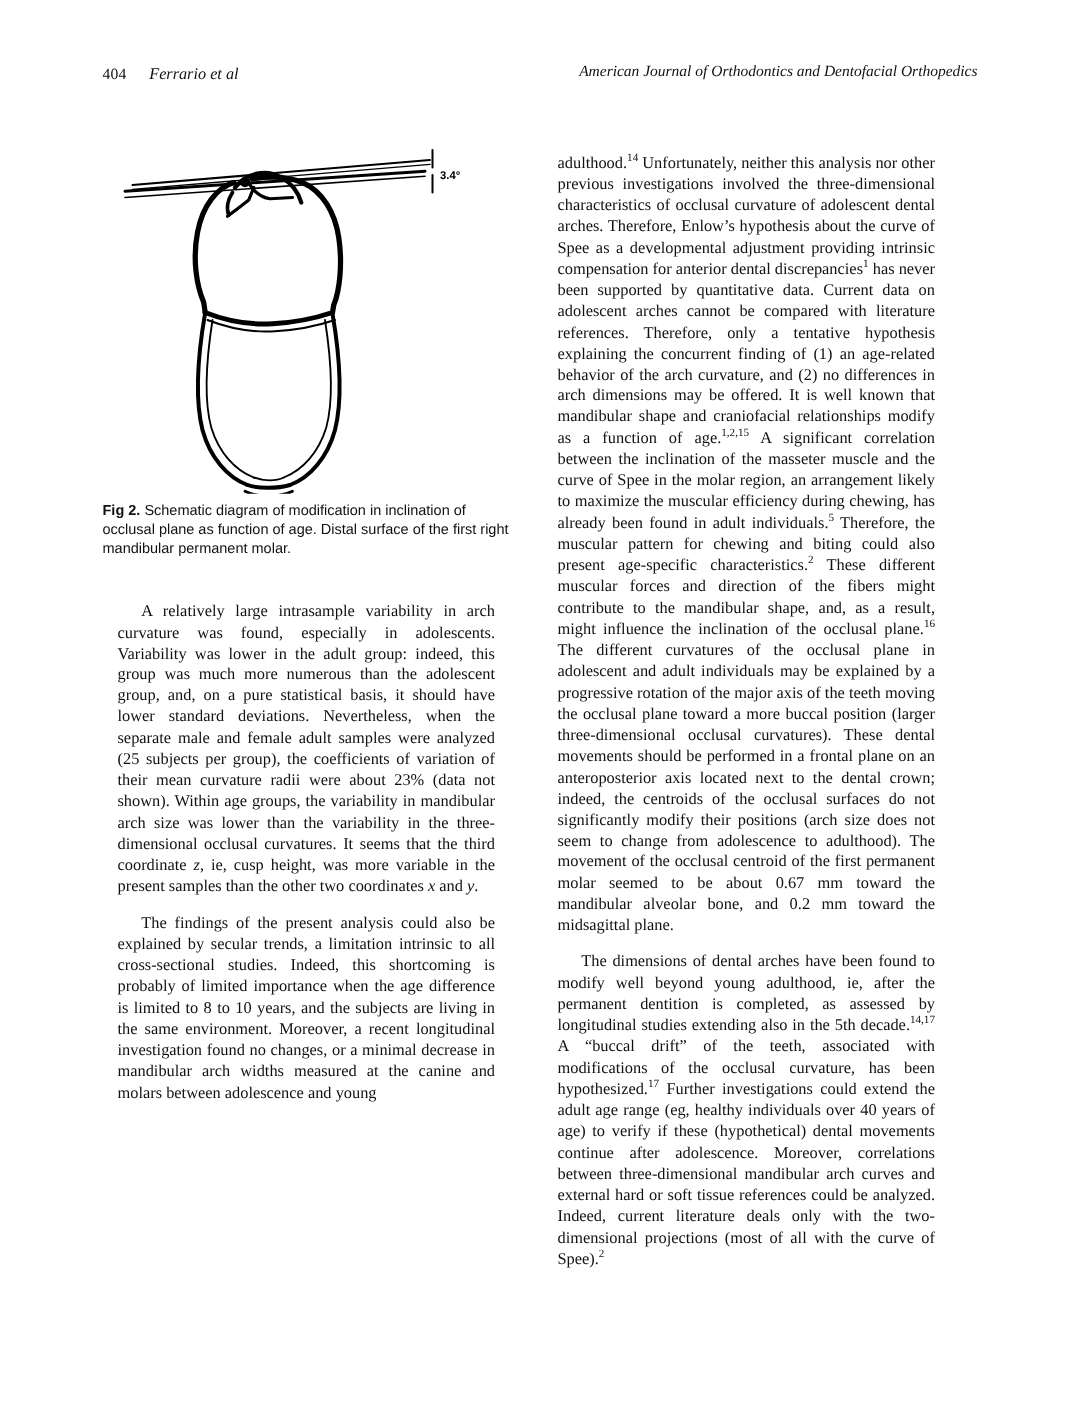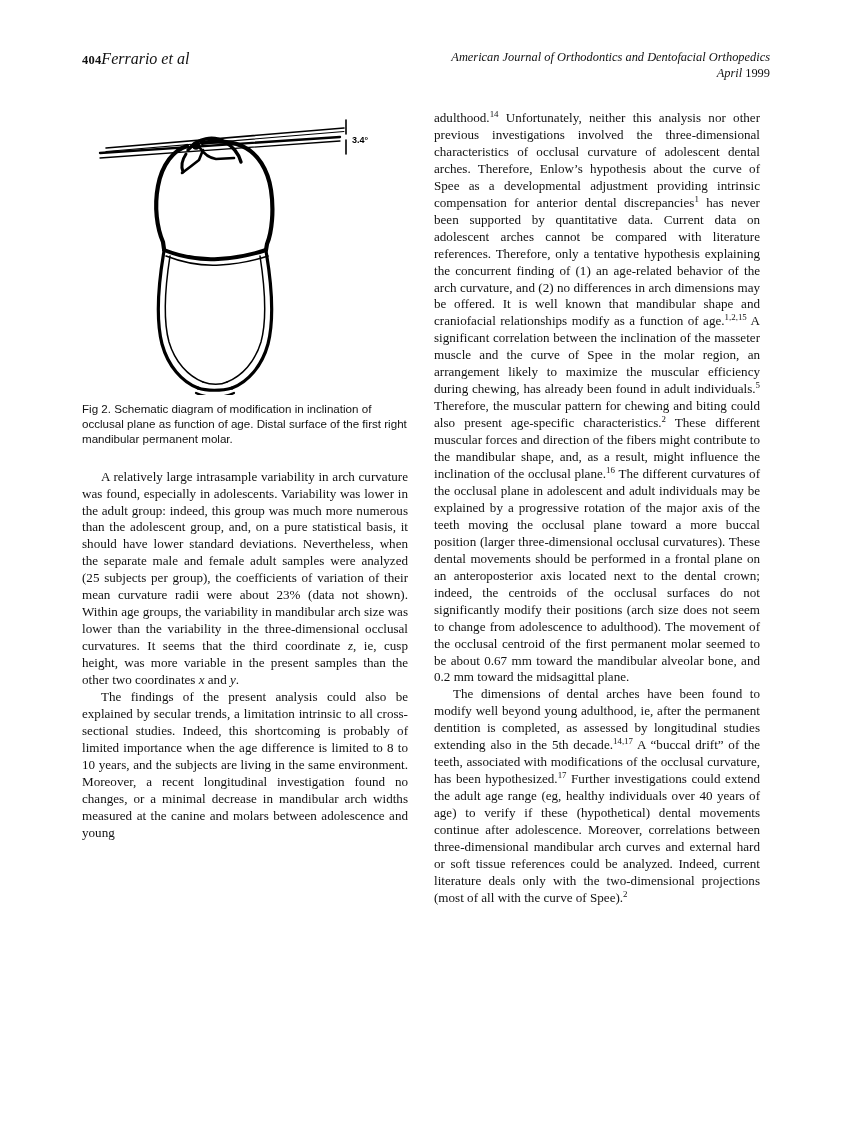--- a/index.html
+++ b/index.html
@@ -32,31 +32,32 @@
     width: 700px;
     height: 40px;
   }
   .rh-left {
     position: absolute;
     left: 0;
     top: 0;
     white-space: nowrap;
   }
   .rh-folio {
-    font-weight: bold;
+    font-weight: normal;
     font-size: 12.5px;
     letter-spacing: 0.2px;
   }
   .rh-authors {
     font-style: italic;
-    font-size: 16px;
+    font-size: 13px;
+    margin-left: 18px;
   }
   .rh-right {
     position: absolute;
-    right: 12px;
+    right: 0;
     top: 0;
     text-align: right;
     font-style: italic;
     font-size: 12.4px;
     line-height: 15.5px;
     white-space: nowrap;
   }
   .rh-right .roman { font-style: normal; }
 
   
@@ -67,21 +68,21 @@
     font-size: 13.1px;
     line-height: 16.95px;
     text-align: justify;
     text-justify: inter-word;
     hyphens: manual;
   }
   .col-left  { left: 82px; }
   .col-right { left: 434px; }
 
   .col p {
-    margin: 0;
+    margin: 12px;
     text-indent: 19px;
   }
   .col p.noindent { text-indent: 0; }
 
   sup {
     font-size: 0.68em;
     line-height: 0;
     vertical-align: super;
   }
   i, .it { font-style: italic; }
@@ -102,21 +103,21 @@
 
   .fig-caption {
     font-family: "Liberation Sans", sans-serif;
     font-size: 11.6px;
     line-height: 15.2px;
     text-align: left;
     margin-top: 6px;
     color: #111;
   }
   .fig-caption .fig-label {
-    font-weight: normal;
+    font-weight: bold;
     margin-top: 24px;
   }
   .fig-gap { height: 22px; }
 
   .angle-label {
     position: absolute;
     font-family: "Liberation Sans", sans-serif;
     font-weight: bold;
     font-size: 9px;
     color: #000;
@@ -126,21 +127,20 @@
 <body>
 
 <div class="page">
 
   <div class="running-head">
     <div class="rh-left">
       <span class="rh-folio">404</span><span class="rh-authors">Ferrario et al</span>
     </div>
     <div class="rh-right">
       <div>American Journal of Orthodontics and Dentofacial Orthopedics</div>
-      <div><span>April</span> <span class="roman">1999</span></div>
     </div>
   </div>
 
   <div class="col col-left">
 
     <div class="figure-block">
       <div class="figure-art">
         <svg width="326" height="285" viewBox="0 0 326 285" xmlns="http://www.w3.org/2000/svg">
           <g fill="none" stroke="#000" stroke-linecap="round" stroke-linejoin="round">
 

